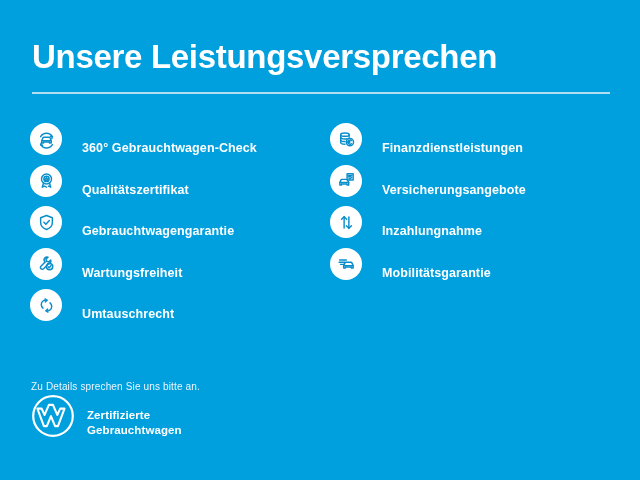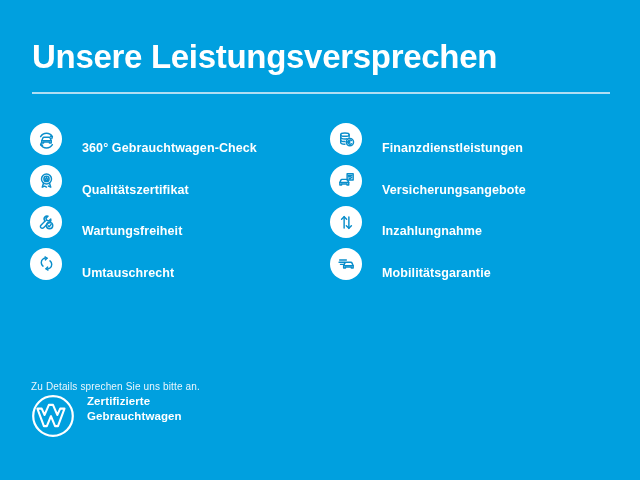--- a/index.html
+++ b/index.html
@@ -101,21 +101,21 @@
     font-weight: normal;
     letter-spacing: 0.15px;
     white-space: nowrap;
     margin-top: 34px;
   }
   #brand-lockup {
     position: absolute;
     left: 31px;
     top: 394px;
     display: flex;
-    align-items: flex-start;
+    align-items: flex-end;
   }
   #vw-logo { display: block; width: 44px; height: 44px; }
   #brand-text {
     margin-left: 12px;
     color: #ffffff;
     font-size: 11.5px;
     font-weight: bold;
     line-height: 15px;
     letter-spacing: 0.1px;
     white-space: nowrap;
@@ -153,20 +153,29 @@
           <circle cx="12" cy="10" r="6.3"></circle>
           <circle cx="12" cy="10" r="3.3"></circle>
           <path d="M12 8.3l.72 1.46 1.61.23-1.17 1.14.28 1.6L12 11.98l-1.44.75.28-1.6-1.17-1.14 1.61-.23z"></path>
           <path d="M8.3 15.2 6.6 20.4l3-1.3 2.4 1.2"></path>
           <path d="M15.7 15.2l1.7 5.2-3-1.3"></path>
         </svg>
       </span>
       <span class="benefit-label">Qualitätszertifikat</span>
     </div>
 
+    <div class="benefit-item">
+      <span class="badge">
+        <svg viewBox="0 0 24 24" aria-hidden="true">
+          <path d="M12 3.2 4.6 6v6.1c0 4.2 3 7.2 7.4 8.7 4.4-1.5 7.4-4.5 7.4-8.7V6z"></path>
+          <path d="M8.7 11.8 11.2 14.3 15.6 9.6"></path>
+        </svg>
+      </span>
+      <span class="benefit-label">Gebrauchtwagengarantie</span>
+    </div>
 
     <div class="benefit-item">
       <span class="badge">
         <svg viewBox="0 0 24 24" aria-hidden="true">
           <path d="M10.2 10.2 5 15.4a2.3 2.3 0 0 0 3.3 3.3l5.2-5.2"></path>
           <path d="M10.2 10.2A3.9 3.9 0 0 1 9.9 5a3.9 3.9 0 0 1 4-1l-2.6 2.6.9 2.6 2.6.9 2.6-2.6a3.9 3.9 0 0 1-1 4 3.9 3.9 0 0 1-2.9 1.1"></path>
           <circle cx="15.9" cy="15.9" r="4"></circle>
           <path d="M14.1 16 15.4 17.3 17.8 14.6"></path>
         </svg>
       </span>

